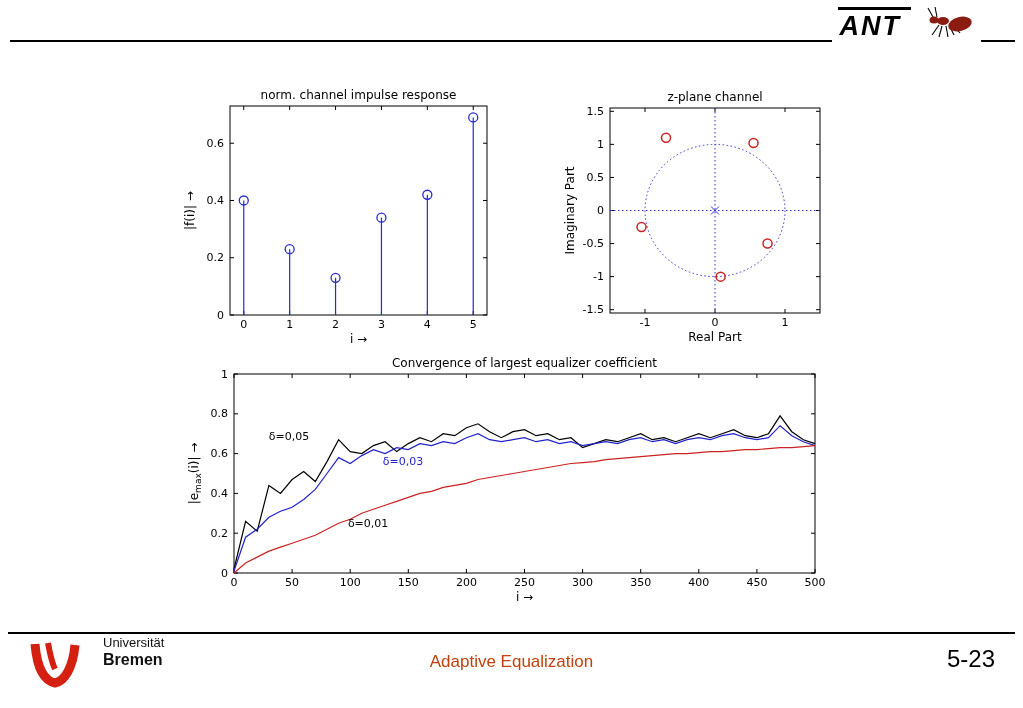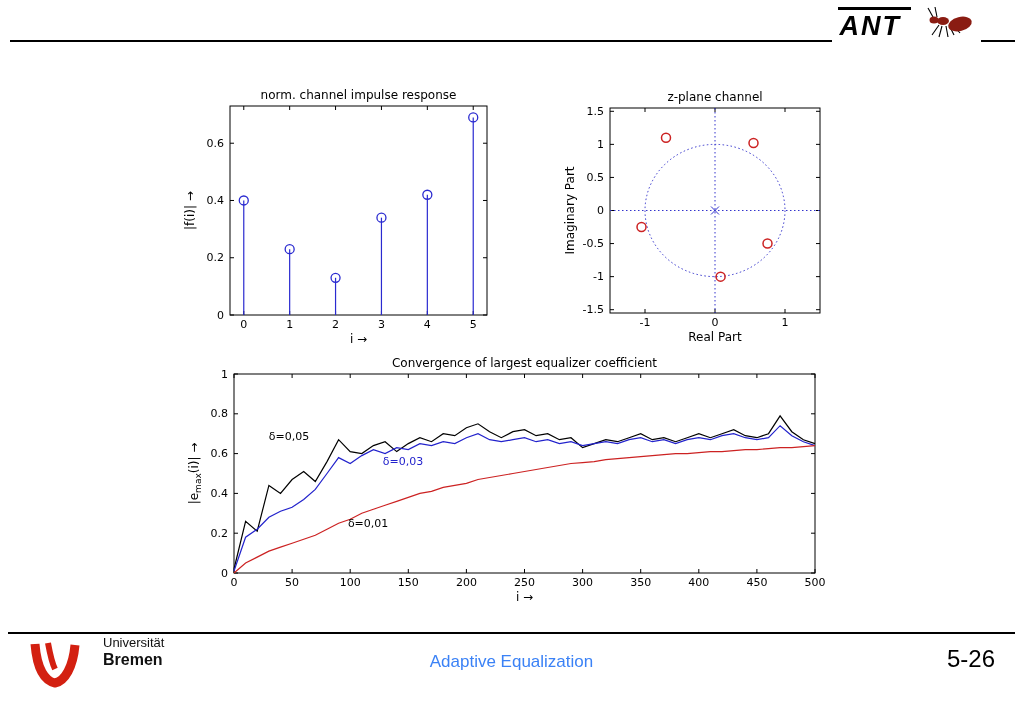--- a/index.html
+++ b/index.html
@@ -14,21 +14,21 @@
          color:#1b1bd0;text-shadow:2px 2px 1px #b9b9dd;white-space:nowrap;}
   .chart{position:absolute;}
   .chart svg{display:block;}
   #chart-impulse{left:170px;top:88px;width:325px;height:258px;}
   #chart-zplane{left:555px;top:88px;width:310px;height:262px;}
   #chart-convergence{left:182px;top:352px;width:695px;height:262px;}
   .bremen{position:absolute;left:28px;top:636px;display:flex;align-items:flex-start;gap:21px;}
   .bremen-text{display:flex;flex-direction:column;line-height:1.15;color:#111;}
   .bremen-text .u1{font-size:13px;}
   .bremen-text .u2{font-size:16px;font-weight:bold;}
-  .footer-center{position:absolute;left:0;right:0;top:652px;text-align:center;font-size:17px;color:#3b82f6;}
+  .footer-center{position:absolute;left:0;right:0;top:652px;text-align:center;font-size:17px;color:#c2410c;}
   .page-number{position:absolute;right:28px;top:645px;font-size:24px;color:#000;}
 </style>
 </head>
 <body>
 
 <div class="slide">
 
   <div class="top-rule"></div>
 
   <div class="ant-logo">
@@ -223,15 +223,15 @@
         <path d="M20 7 C22 18 24 27 27 33" stroke-width="6"></path>
       </g>
     </svg>
     <div class="bremen-text">
       <span class="u1">Universität</span>
       <span class="u2">Bremen</span>
     </div>
   </div>
 
   <div class="footer-center">Adaptive Equalization</div>
-  <div class="page-number">5-26</div>
+  <div class="page-number">5-23</div>
 
 </div>
 
 </body></html>

